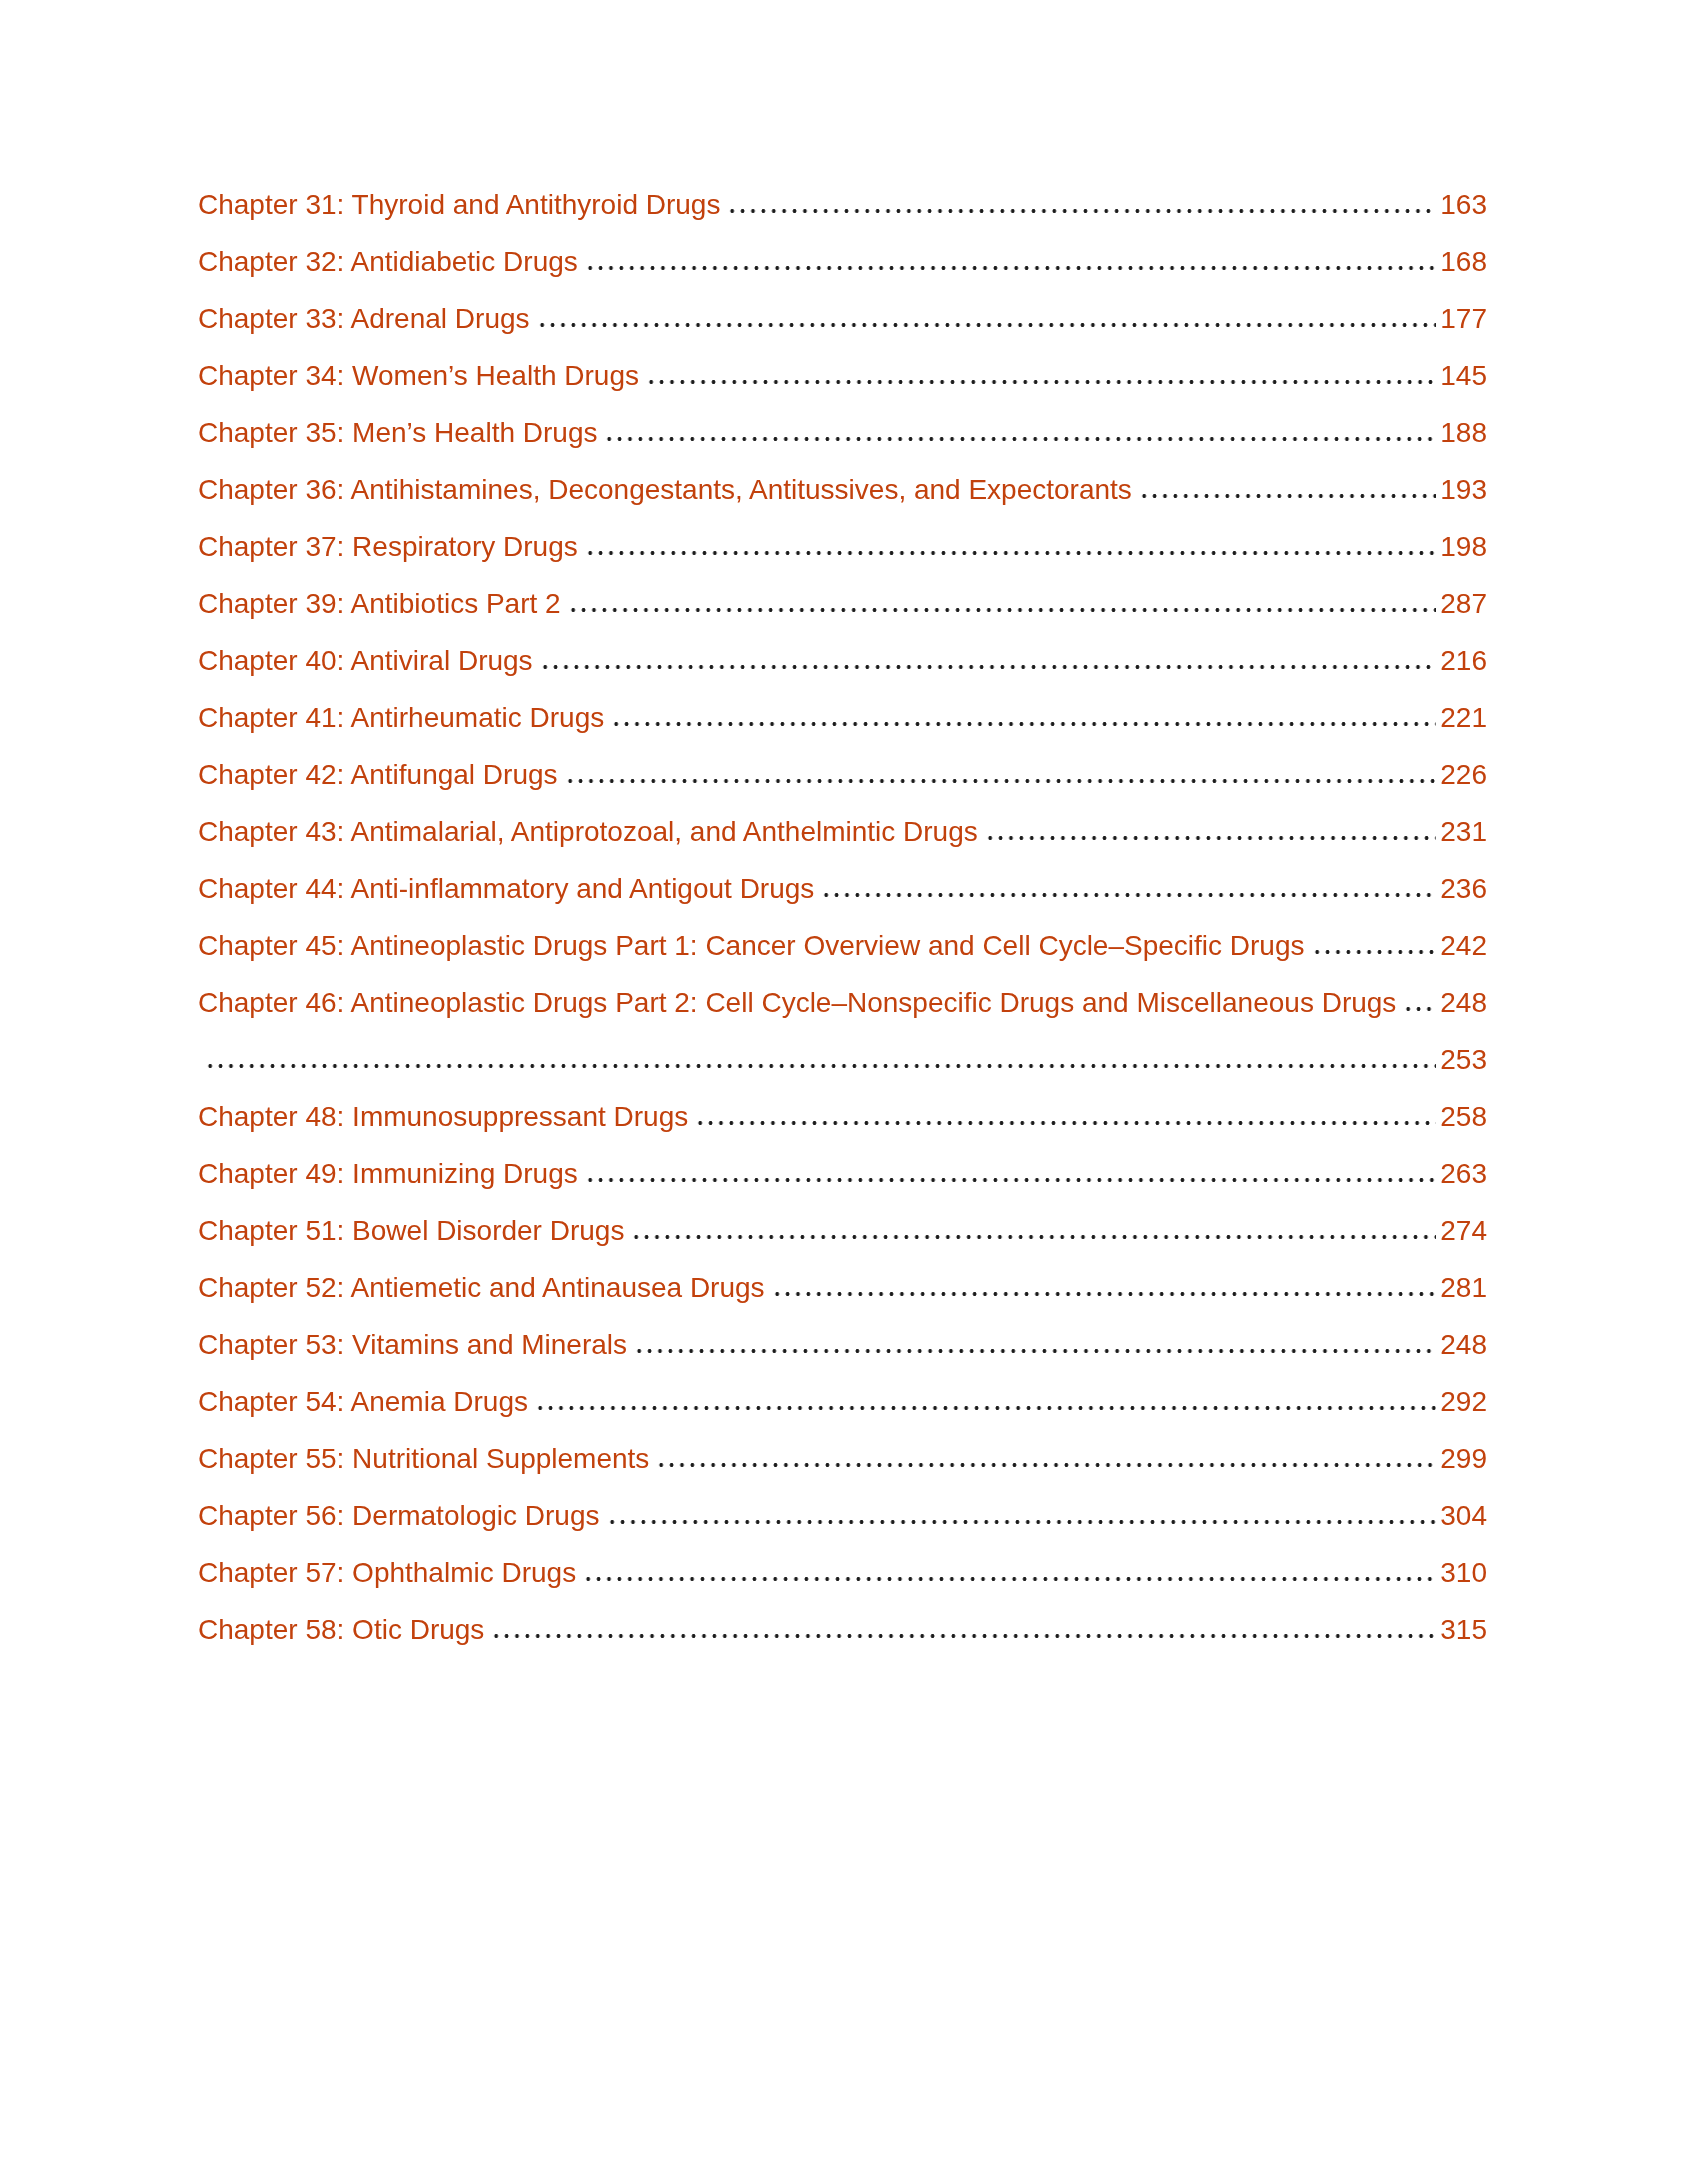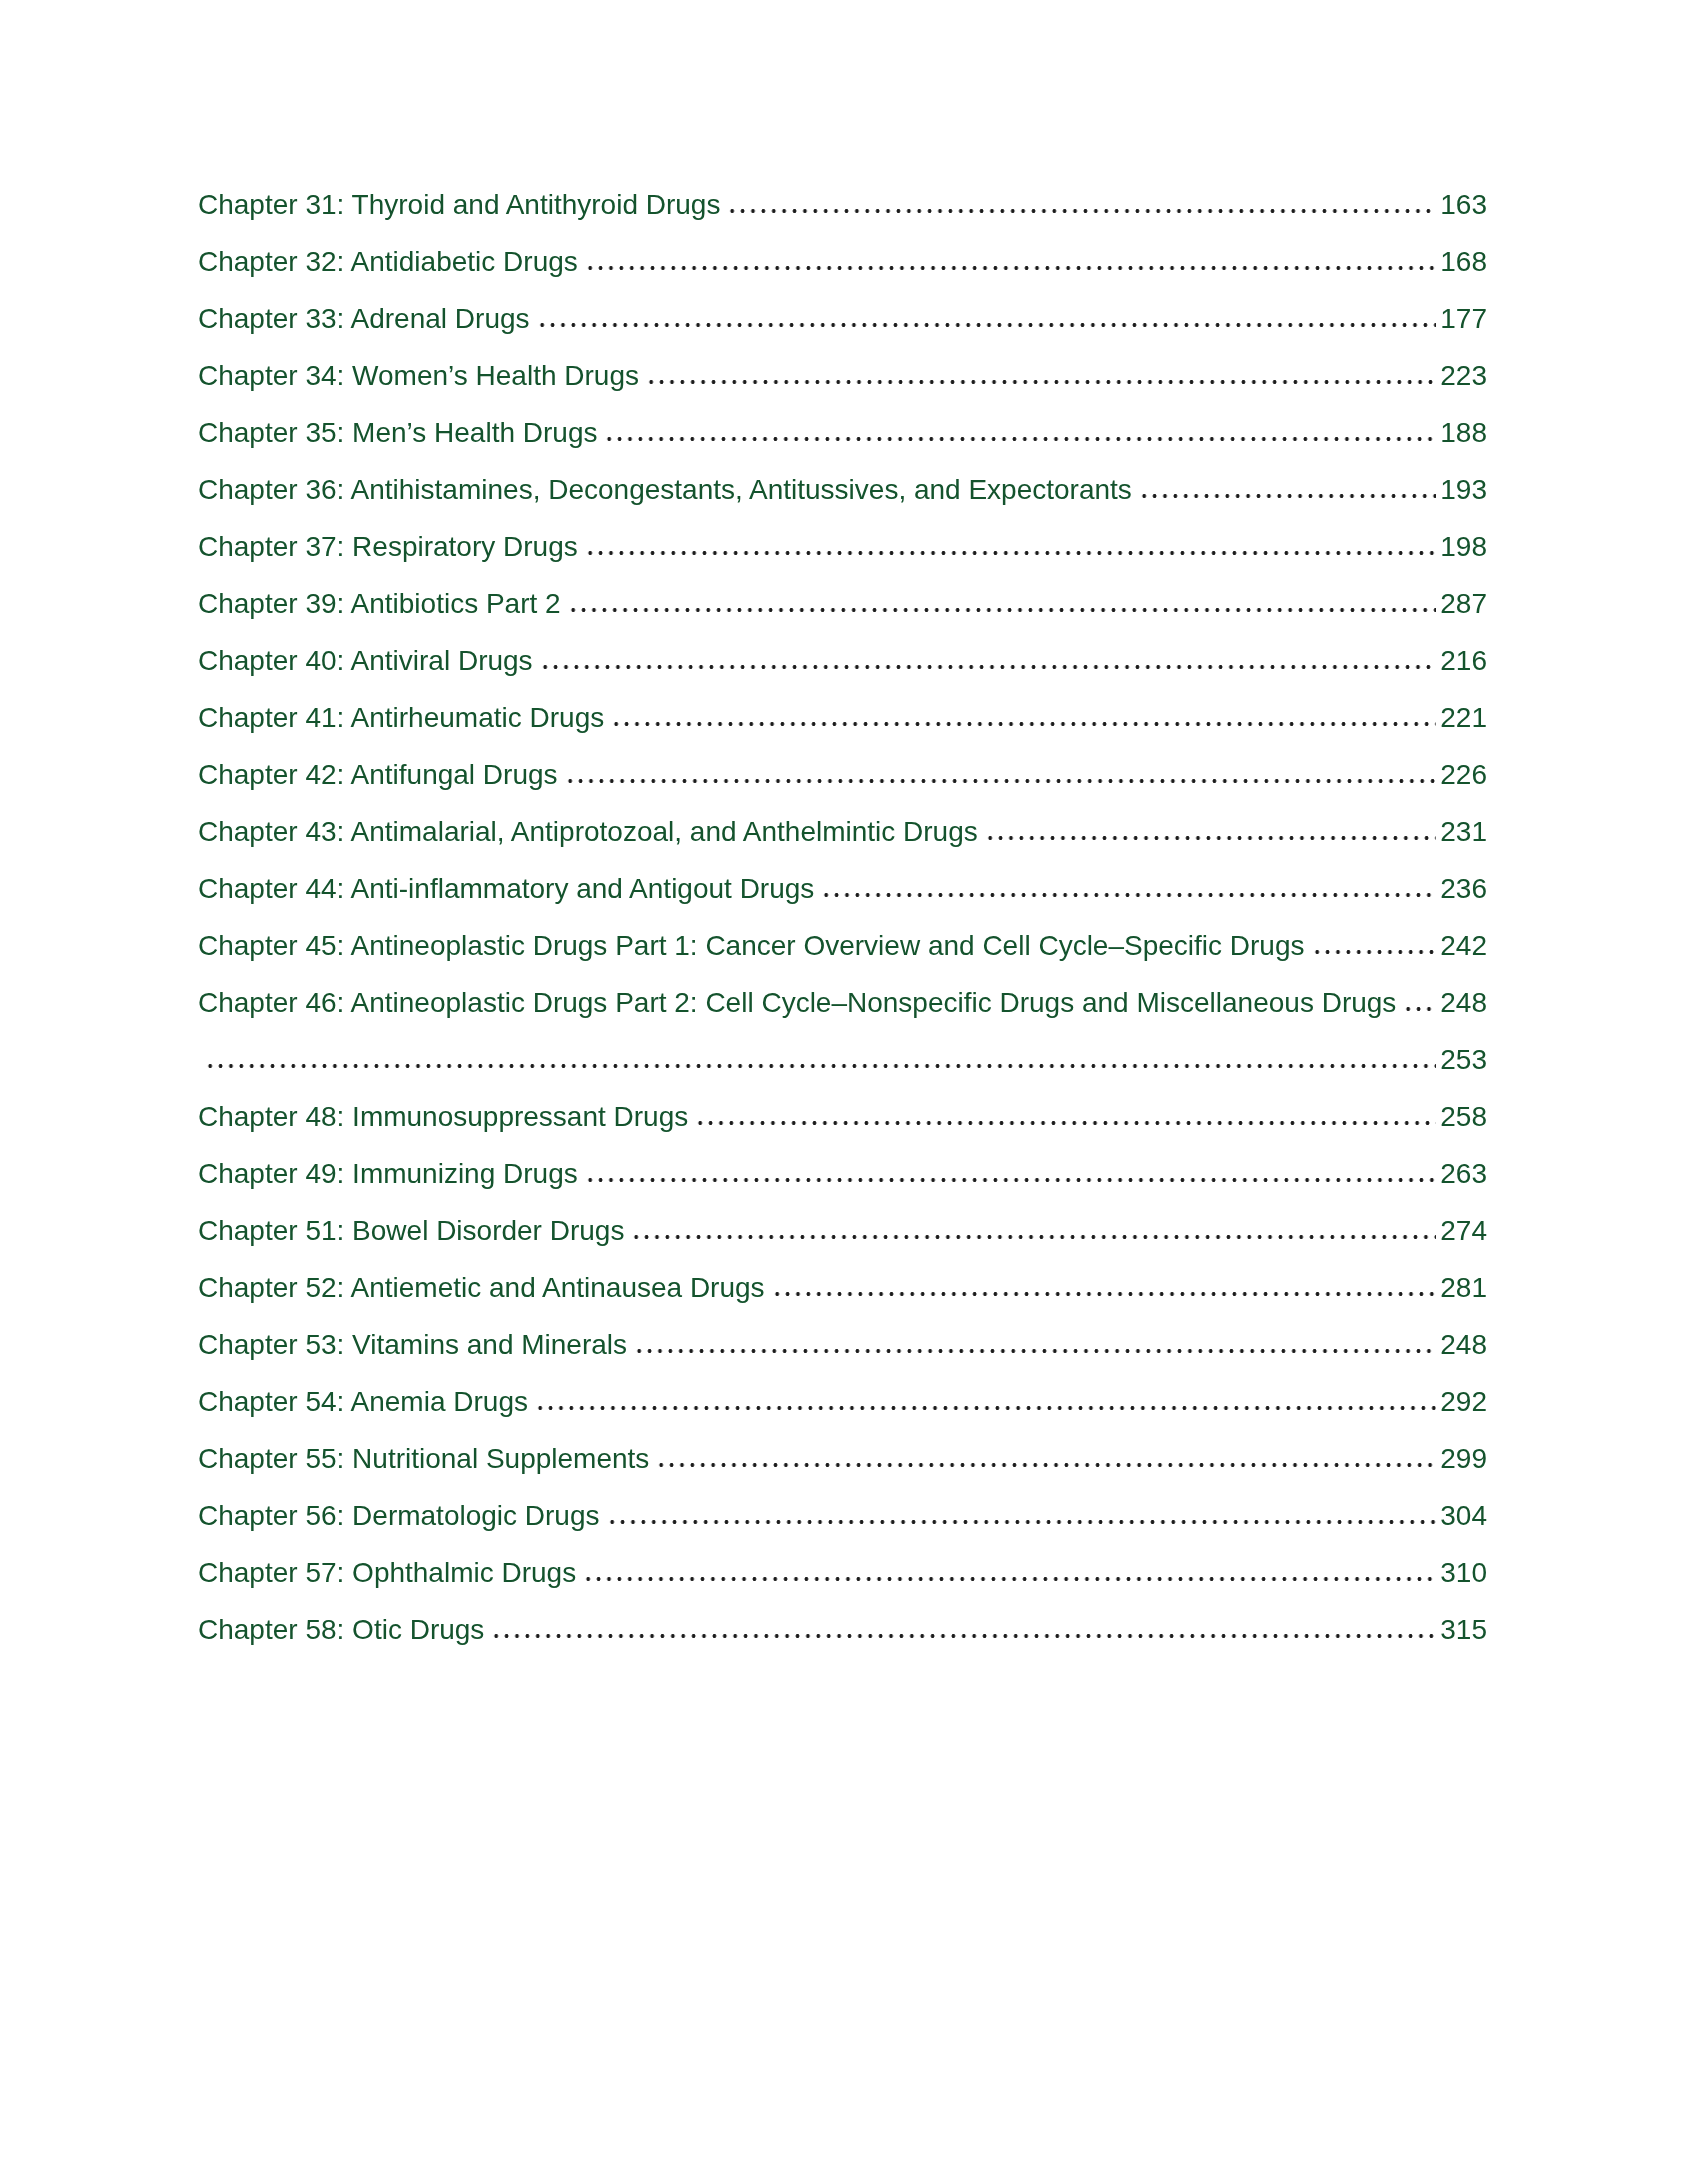--- a/index.html
+++ b/index.html
@@ -7,21 +7,21 @@
     margin: 0;
     padding: 0;
     background: #ffffff;
   }
   .page {
     position: relative;
     width: 1683px;
     height: 2178px;
     background: #ffffff;
     font-family: "Liberation Sans", sans-serif;
-    color: #14532d;
+    color: #c2410c;
     overflow: hidden;
     box-sizing: border-box;
   }
   .toc {
     position: absolute;
     top: 188px;
     left: 198px;
     width: 1289px;
   }
   .entry {
@@ -71,21 +71,21 @@
 
   <div class="entry">
     <span class="title">Chapter 33: Adrenal Drugs</span>
     <span class="leader"></span>
     <span class="pagenum">177</span>
   </div>
 
   <div class="entry">
     <span class="title">Chapter 34: Women’s Health Drugs</span>
     <span class="leader"></span>
-    <span class="pagenum">223</span>
+    <span class="pagenum">145</span>
   </div>
 
   <div class="entry">
     <span class="title">Chapter 35: Men’s Health Drugs</span>
     <span class="leader"></span>
     <span class="pagenum">188</span>
   </div>
 
   <div class="entry">
     <span class="title">Chapter 36: Antihistamines, Decongestants, Antitussives, and Expectorants</span>

